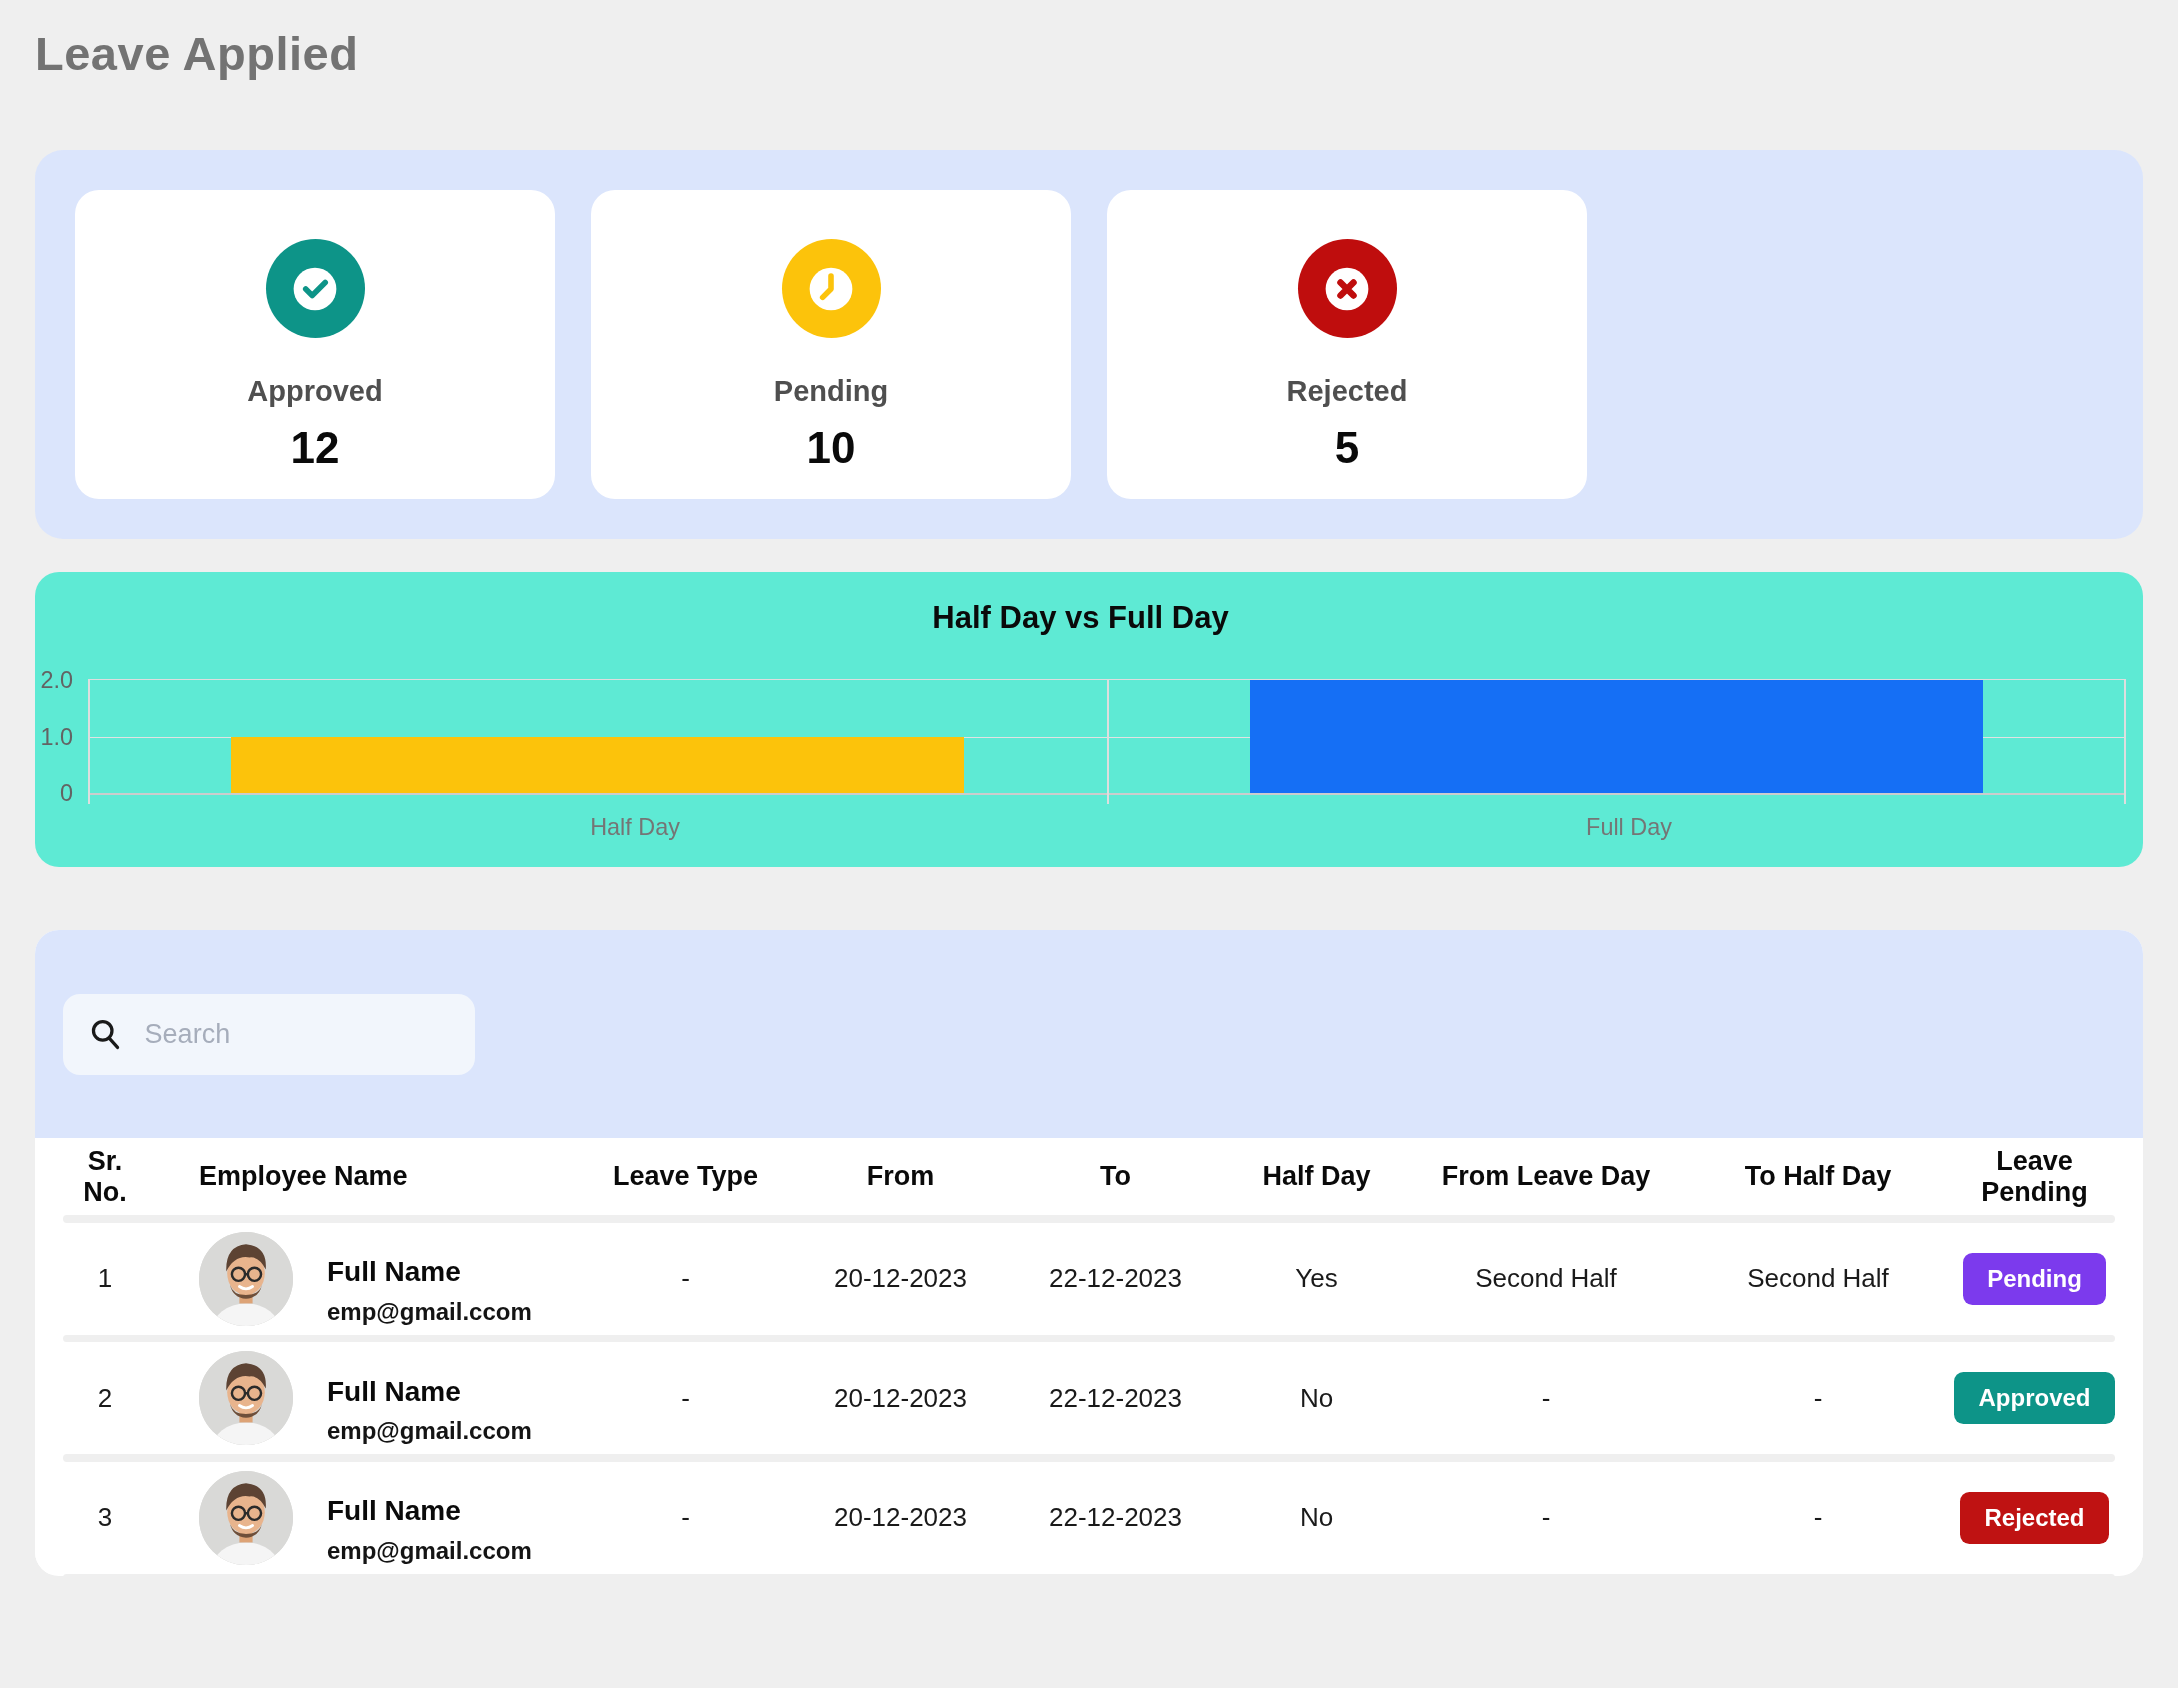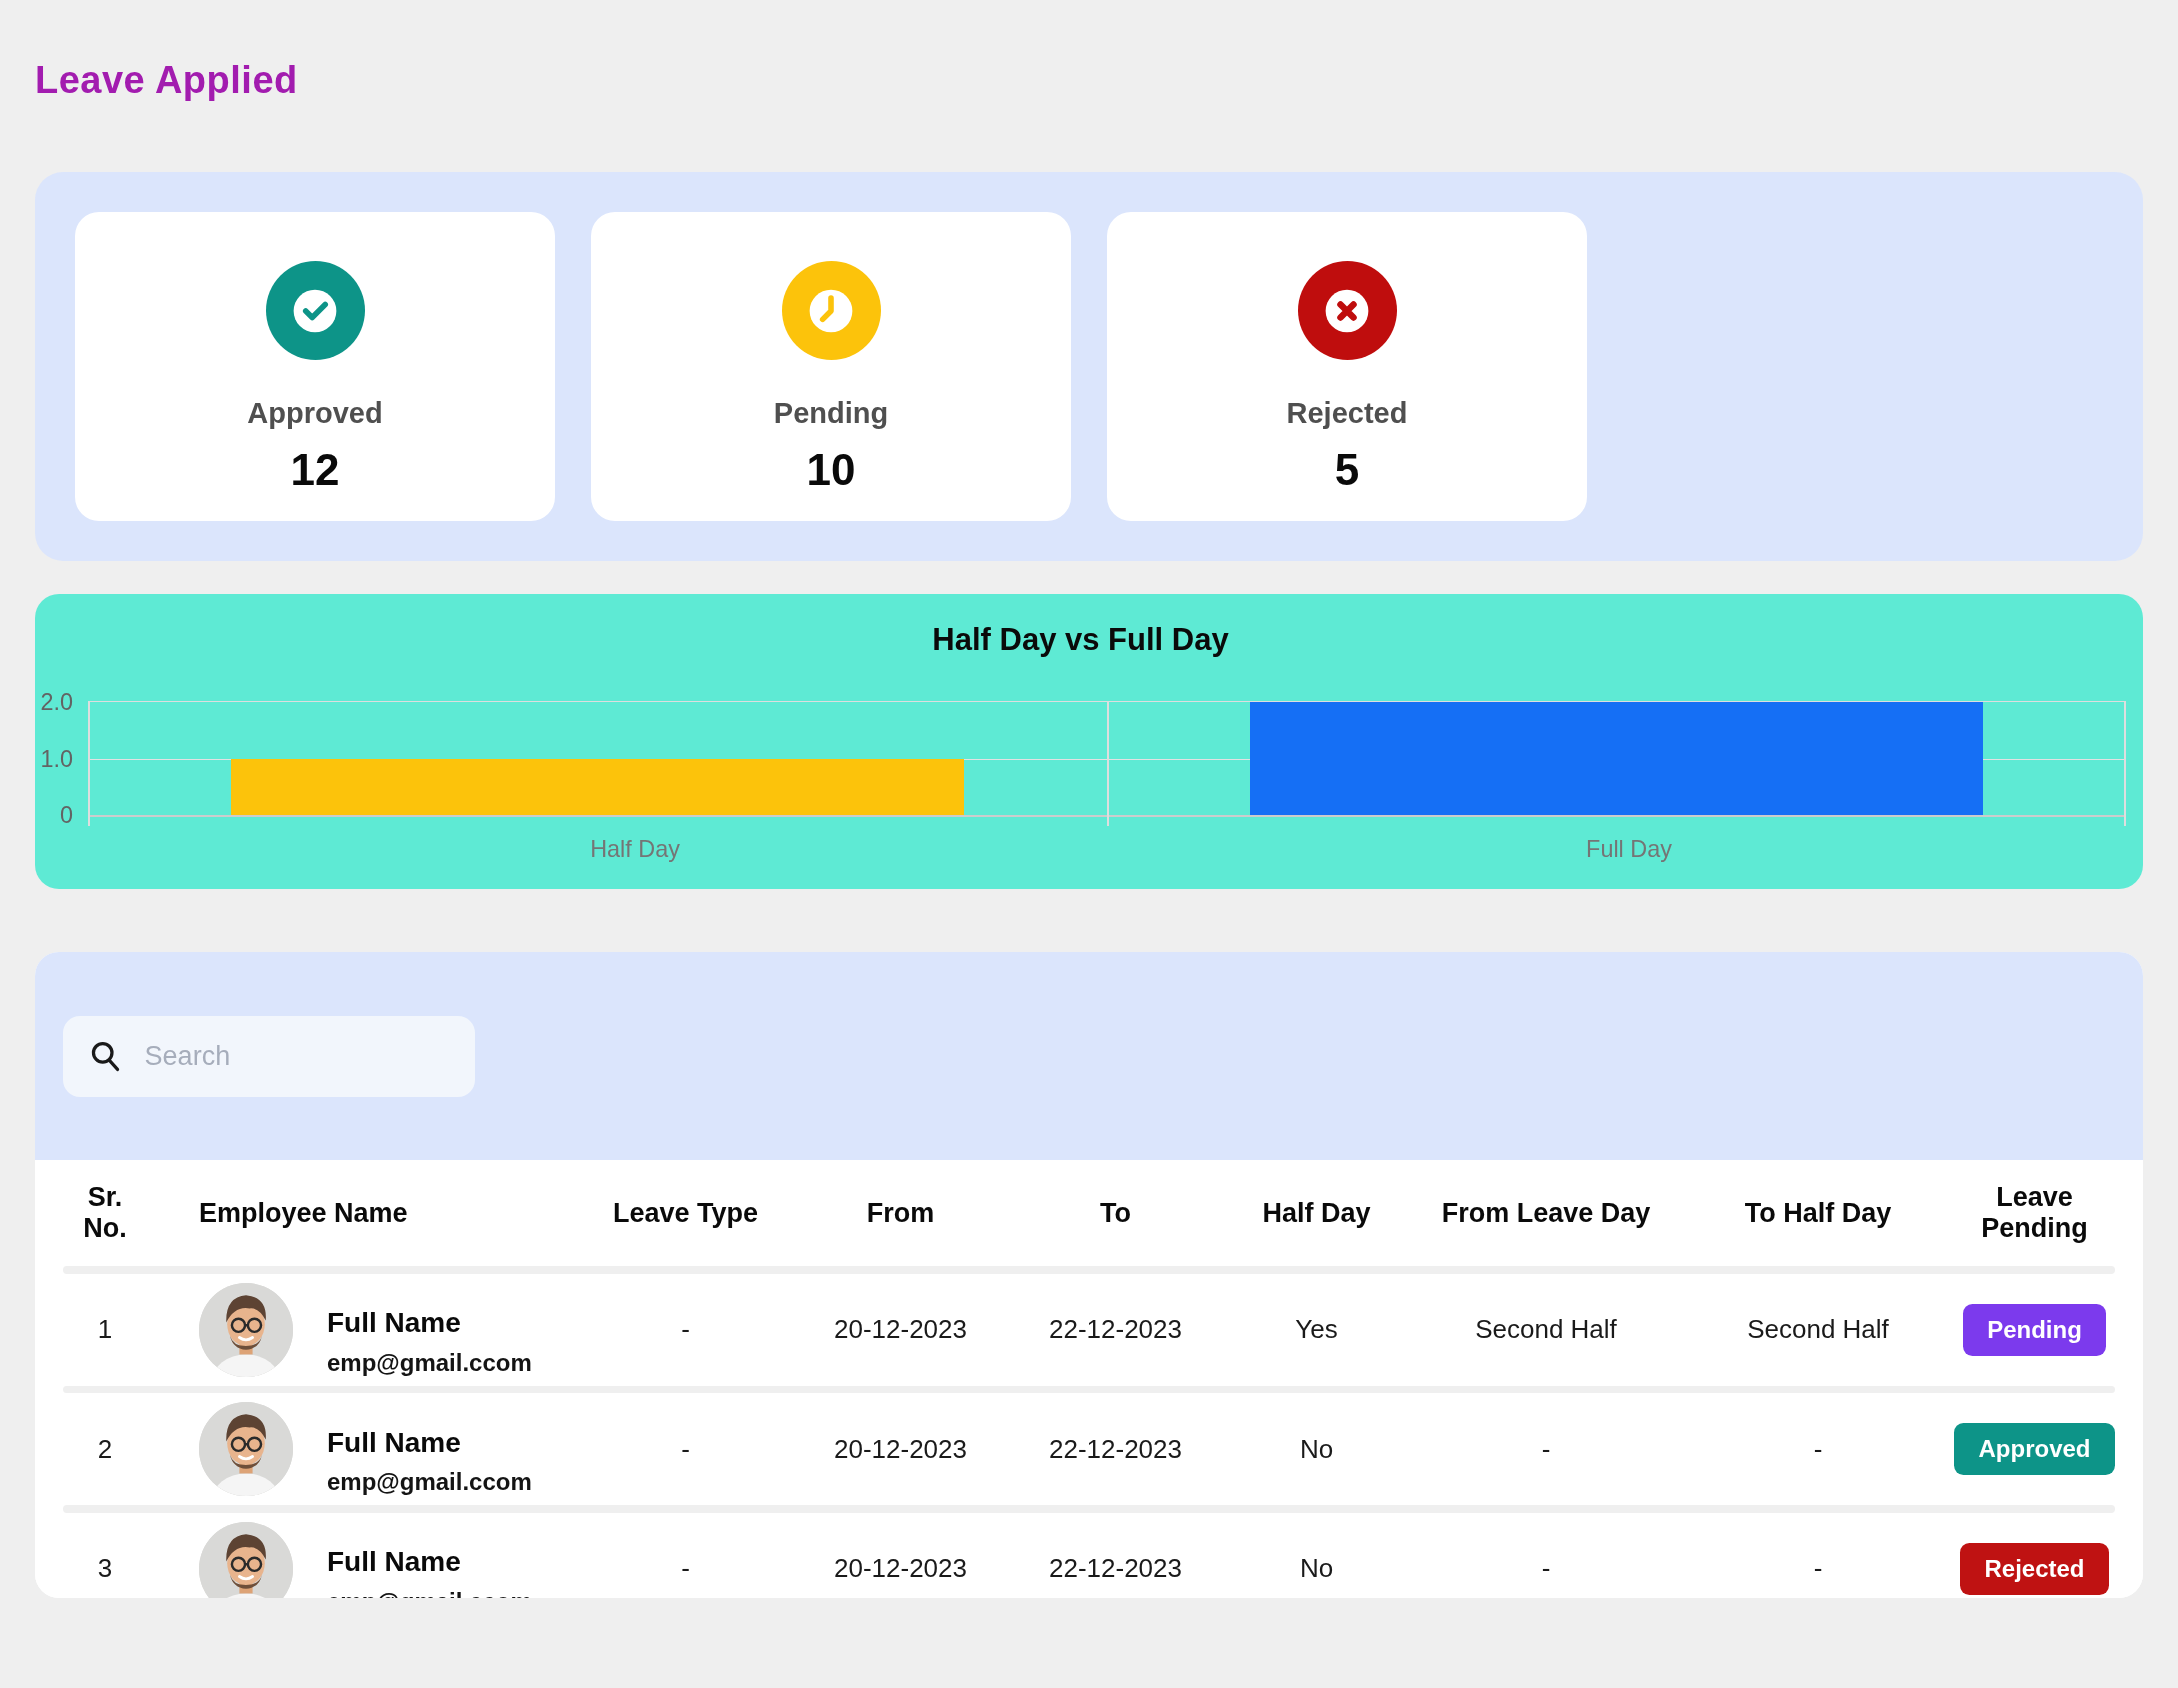--- a/index.html
+++ b/index.html
@@ -7,25 +7,25 @@
   body {
     background:#efefef;
     font-family:"Liberation Sans", sans-serif;
     color:#111;
     overflow:hidden;
   }
   .page { padding:0 35px; }
 
   
   .page-title {
-    margin:61px 0 73px 0;
-    font-size:38px;
+    margin:30px 0 73px 0;
+    font-size:47px;
     font-weight:bold;
     line-height:1;
-    color:#a21caf;
+    color:#737373;
     letter-spacing:0.5px;
   }
 
   
   .stats-panel {
     background:#dbe5fc;
     border-radius:28px;
     padding:40px;
     display:grid;
     grid-template-columns:repeat(4,1fr);
@@ -147,21 +147,21 @@
     width:100%;
   }
   .search-input::placeholder { color:#a6adbb; }
 
   .t-grid {
     display:grid;
     grid-template-columns:84px 431px 215px 215px 215px 187px 272px 272px 1fr;
     align-items:center;
     padding:0 28px;
   }
-  .t-head { height:106px; font-size:27px; font-weight:bold; color:#0a0a0a; }
+  .t-head { height:77px; font-size:27px; font-weight:bold; color:#0a0a0a; }
   .t-row  { height:112px; font-size:26px; color:#1a1a1a; background:#fff; }
   .cell-c { text-align:center; }
   .cell-name { display:flex; align-items:flex-end; padding-left:52px; text-align:left; }
   .head-name { padding-left:52px; text-align:left; }
   .sep {
     height:7.5px; background:#efefef;
     margin:0 28px; border-radius:3.7px;
   }
   .avatar {
     width:94px; height:94px; border-radius:50%;

